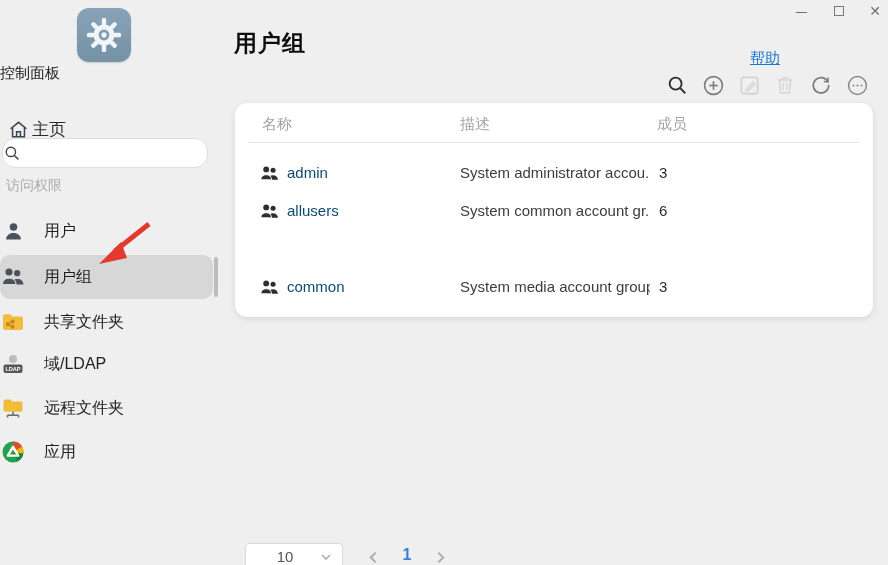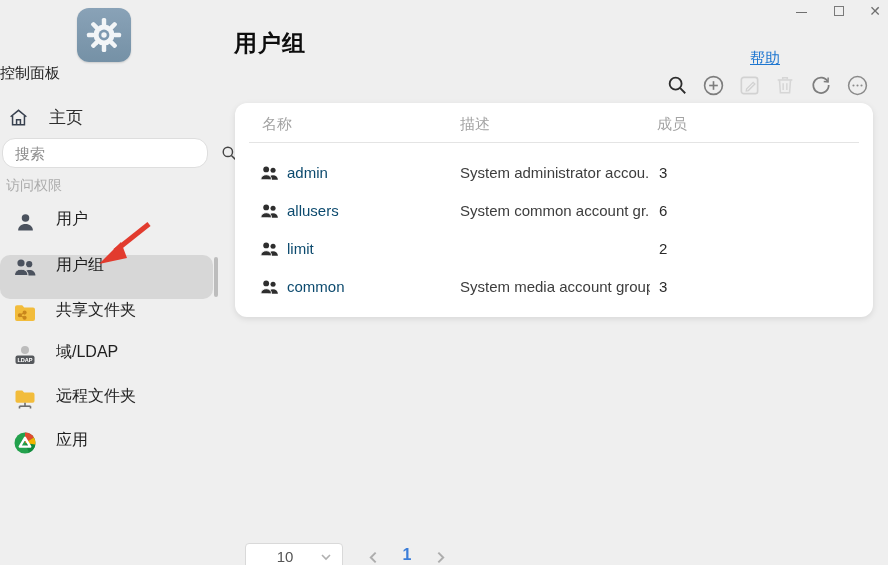--- a/index.html
+++ b/index.html
@@ -24,38 +24,38 @@
   
   .launcher-icon {
     left:77px; top:8px; width:54px; height:54px; border-radius:12px;
     background:linear-gradient(180deg,#89a2b7,#7591a6);
     display:flex; align-items:center; justify-content:center;
     box-shadow:0 1px 2px rgba(0,0,0,.15);
   }
   .launcher-label { left:0; top:64px; width:210px; font-size:15px; color:#1c1c1c; }
 
   
-  .home-row { left:8px; top:104px; display:flex; align-items:center; gap:20px; height:26px; cursor:pointer;justify-content:flex-end; }
+  .home-row { left:8px; top:116px; display:flex; align-items:center; gap:3px; height:26px; cursor:pointer;justify-content:flex-end; }
   .home-row .lbl { font-size:17px; color:#2d2d2d; }
   .searchbox {
     left:2px; top:138px; width:206px; height:30px; background:#fff;
     border:1px solid #dedede; border-radius:13px; display:flex; align-items:center;
   }
   .searchbox input {
     border:none; outline:none; background:transparent; flex:1;
     padding:0 6px 0 12px; font-size:15px; color:#333;
     font-family:"Liberation Sans","DejaVu Sans",sans-serif;
   }
   .searchbox input::placeholder { color:#8f8f8f; }
   .searchbox .mag { margin-right:10px; display:flex; }
   .section-label { left:6px; top:177px; font-size:14px; color:#ababab; }
 
   .nav-item {
-    left:0; width:213px; height:44px; display:flex; align-items:flex-start;
-    padding-left:12px; gap:18px; cursor:pointer; border-radius:10px;
+    left:0; width:213px; height:44px; display:flex; align-items:center;
+    gap:18px; cursor:pointer; border-radius:10px;
   }
   .nav-item.selected { background:#d7d7d7; }
   .nav-label { font-size:16px; color:#1f1f1f; }
   .nav-icon { width:26px; height:26px; display:flex; align-items:center; justify-content:center; }
 
   .scroll-thumb { left:214px; top:257px; width:4px; height:40px; border-radius:2px; background:#bdbdbd; }
 
   
   .page-title { left:234px; top:28px; font-size:23px; font-weight:bold; color:#0d0d0d; letter-spacing:1px; }
 
@@ -125,21 +125,20 @@
 <div class="abs home-row">
   <svg width="21" height="21" viewBox="0 0 24 24" fill="none" stroke="#38414f" stroke-width="1.7">
     <path d="M3 11.2 L12 3.8 L21 11.2"></path>
     <path d="M5.2 9.8 V20.2 H18.8 V9.8"></path>
     <path d="M9.8 20.2 V14.5 H14.2 V20.2"></path>
   </svg>
   <span class="lbl">主页</span>
 </div>
 
 <div class="abs searchbox">
-  <input type="text" placeholder="搜索" style="">
   <span class="mag">
     <svg width="18" height="18" viewBox="0 0 24 24" fill="none" stroke="#444" stroke-width="1.9">
       <circle cx="10.5" cy="10.5" r="6.2"></circle>
         <line x1="15.2" y1="15.2" x2="20.5" y2="20.5"></line>
     </svg>
   </span>
 </div>
 
 <div class="abs section-label">访问权限</div>
 
@@ -303,33 +302,20 @@
           <path d="M10.4 20 c0-3.8 2.7-5.9 6.1-5.9 s6.1 2.1 6.1 5.9 z"></path>
         <circle cx="7.8" cy="6.8" r="3.7"></circle>
           <path d="M1 20 c0-4.2 3-6.5 6.8-6.5 s6.8 2.3 6.8 6.5 z" stroke="#ffffff" stroke-width="1.2"></path>
       </svg>
     </span>
     <span class="name">allusers</span>
     <span class="desc">System common account gr...</span>
     <span class="members">6</span>
   </div>
 
-  <div class="trow" style="top:127px">
-    <span class="gicon">
-      <svg width="19" height="19" viewBox="0 0 24 24" fill="#2e2e2e">
-        <circle cx="16.5" cy="8" r="3.2"></circle>
-          <path d="M10.4 20 c0-3.8 2.7-5.9 6.1-5.9 s6.1 2.1 6.1 5.9 z"></path>
-        <circle cx="7.8" cy="6.8" r="3.7"></circle>
-          <path d="M1 20 c0-4.2 3-6.5 6.8-6.5 s6.8 2.3 6.8 6.5 z" stroke="#ffffff" stroke-width="1.2"></path>
-      </svg>
-    </span>
-    <span class="name">limit</span>
-    <span class="desc"></span>
-    <span class="members">2</span>
-  </div>
 
   <div class="trow" style="top:165px">
     <span class="gicon">
       <svg width="19" height="19" viewBox="0 0 24 24" fill="#2e2e2e">
         <circle cx="16.5" cy="8" r="3.2"></circle>
           <path d="M10.4 20 c0-3.8 2.7-5.9 6.1-5.9 s6.1 2.1 6.1 5.9 z"></path>
         <circle cx="7.8" cy="6.8" r="3.7"></circle>
           <path d="M1 20 c0-4.2 3-6.5 6.8-6.5 s6.8 2.3 6.8 6.5 z" stroke="#ffffff" stroke-width="1.2"></path>
       </svg>
     </span>

